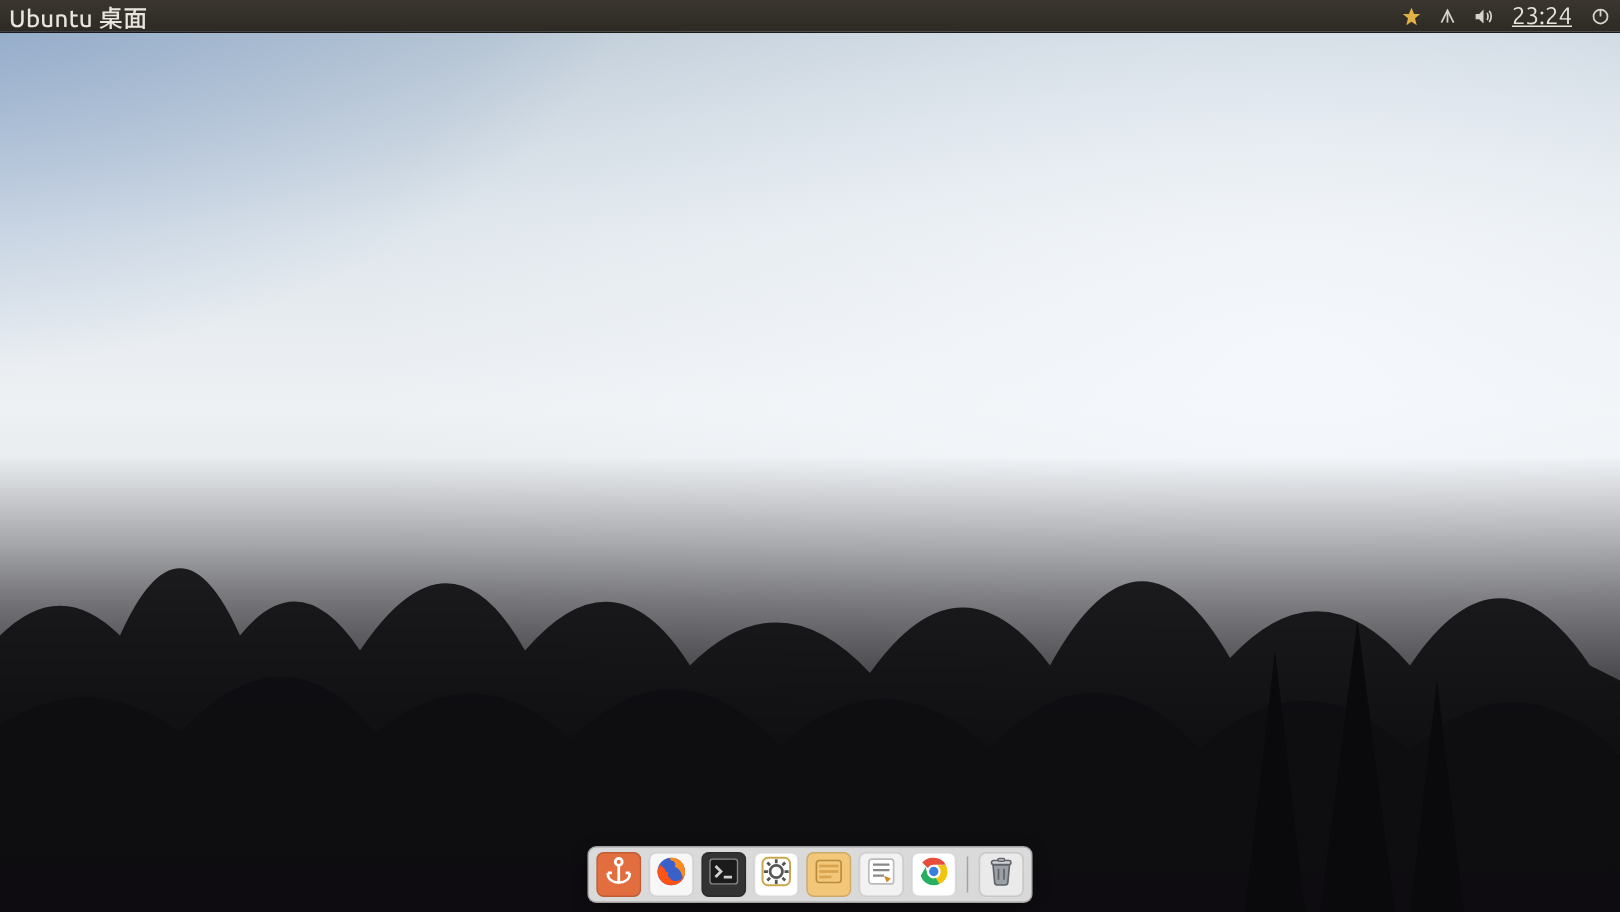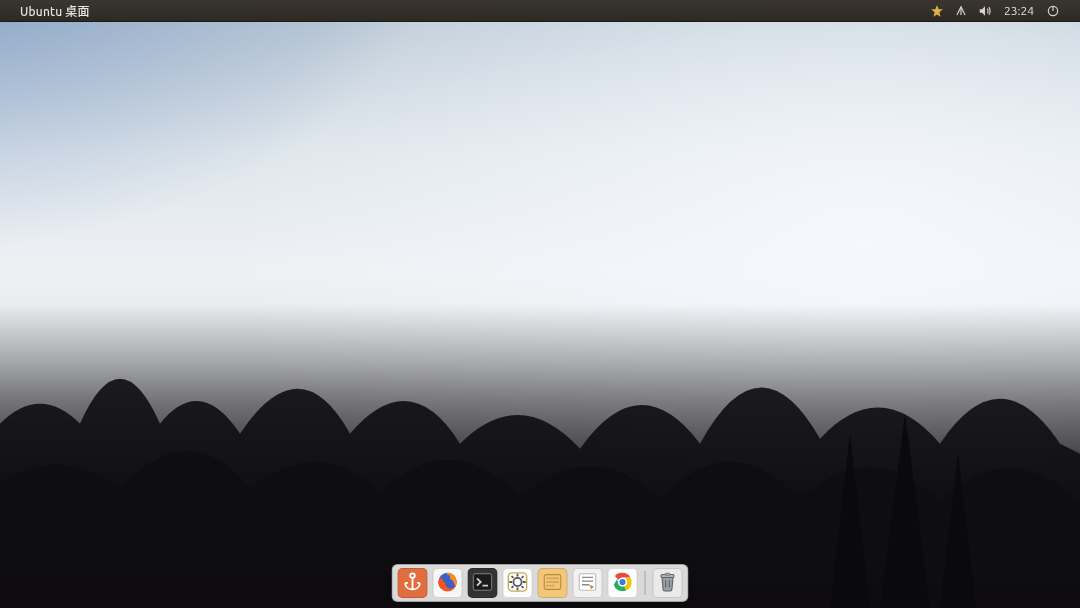--- a/index.html
+++ b/index.html
@@ -20,28 +20,28 @@
         linear-gradient(180deg, #b9c7d4 0%, #dfe6ec 25%, #eef1f4 45%, #e2e5e8 60%, #6a6a70 100%);
     }
     
     .trees { position:absolute; left:0; right:0; bottom:0; height:55%; pointer-events:none; }
     .trees svg { width:100%; height:100%; display:block; }
 
     
     .top-panel {
       position: absolute; top:0; left:0; right:0; height:22px;
       background: linear-gradient(#3a362f, #2d2a24);
-      color:#e8e5de; font-size:12px; display:flex; align-items:center;
-      padding: 0 20px; z-index:10; border-bottom:1px solid #1c1a16;
+      color:#e8e5de; font-size:16px; display:flex; align-items:center;
+      padding: 0 6px; z-index:10; border-bottom:1px solid #1c1a16;
     }
     .top-panel .title { font-weight:500; letter-spacing:.2px; }
     .top-panel .tray { margin-left:auto; display:flex; align-items:center; gap:10px; }
     .top-panel .tray .ico { width:14px; height:14px; display:flex; align-items:center; justify-content:center; opacity:.9; }
     .top-panel .tray .ico svg { width:14px; height:14px; }
-    .top-panel .clock { font-variant-numeric: tabular-nums; margin: 0 2px; }
+    .top-panel .clock { font-variant-numeric: tabular-nums; margin: 0 2px; text-decoration: underline; }
 
     
     .dock {
       position:absolute; bottom:6px; left:50%; transform:translateX(-50%);
       background:rgba(236,236,236,.92); border:1px solid rgba(0,0,0,.25);
       border-radius:6px; padding:3px 5px; display:flex; gap:5px; z-index:10;
       box-shadow:0 3px 10px rgba(0,0,0,.4);
     }
     .dock .app {
       width:30px; height:30px; border-radius:5px; display:flex; align-items:center; justify-content:center;

